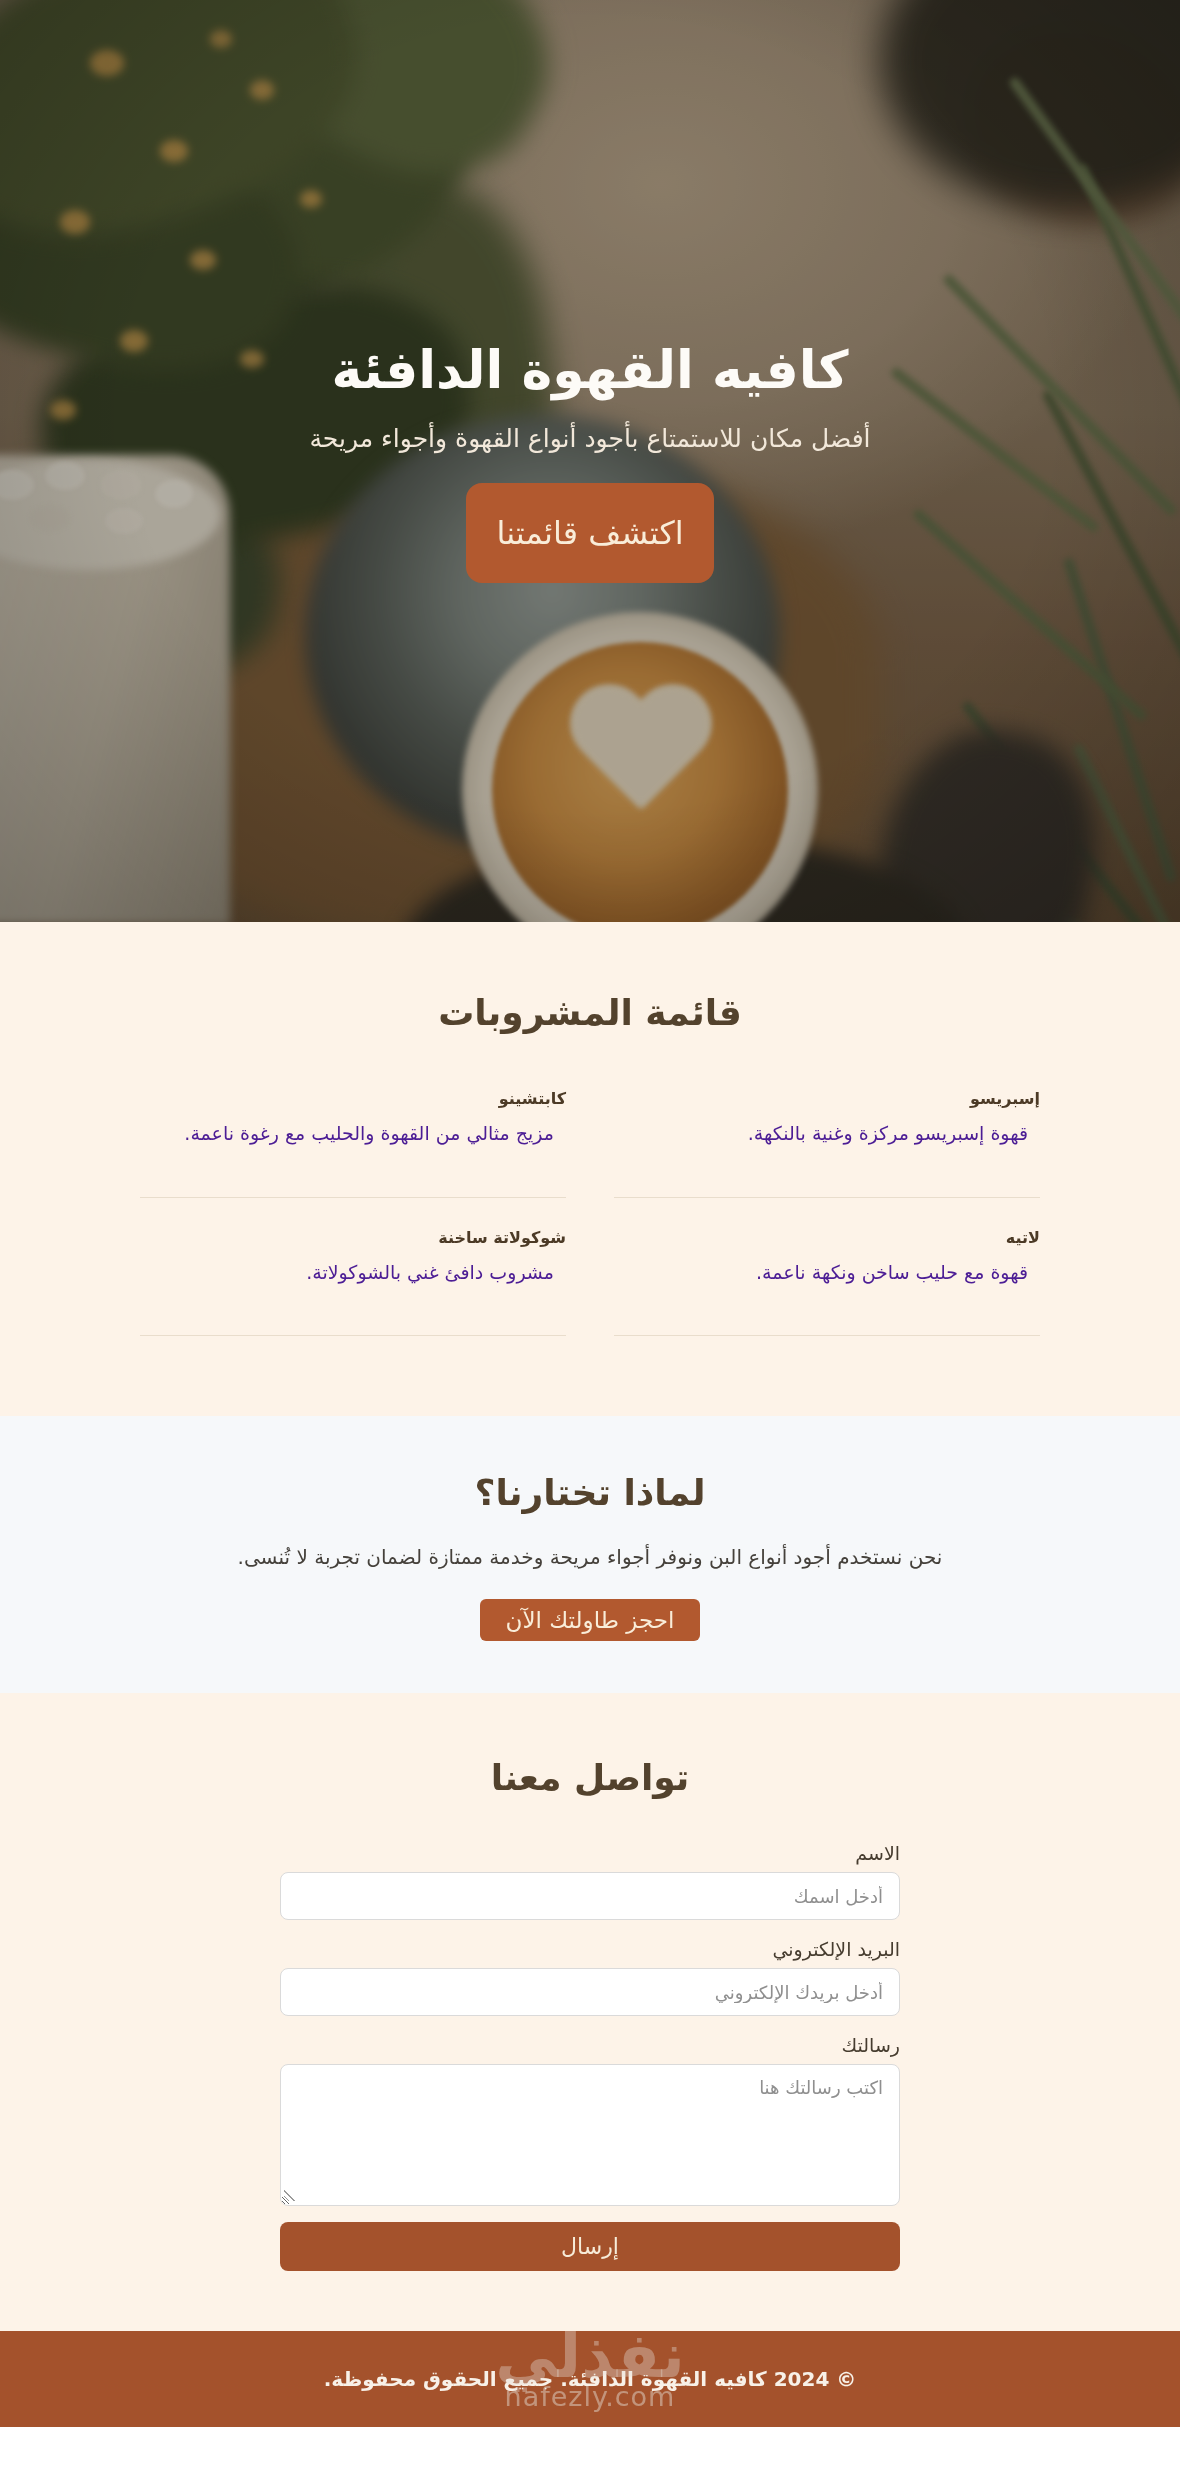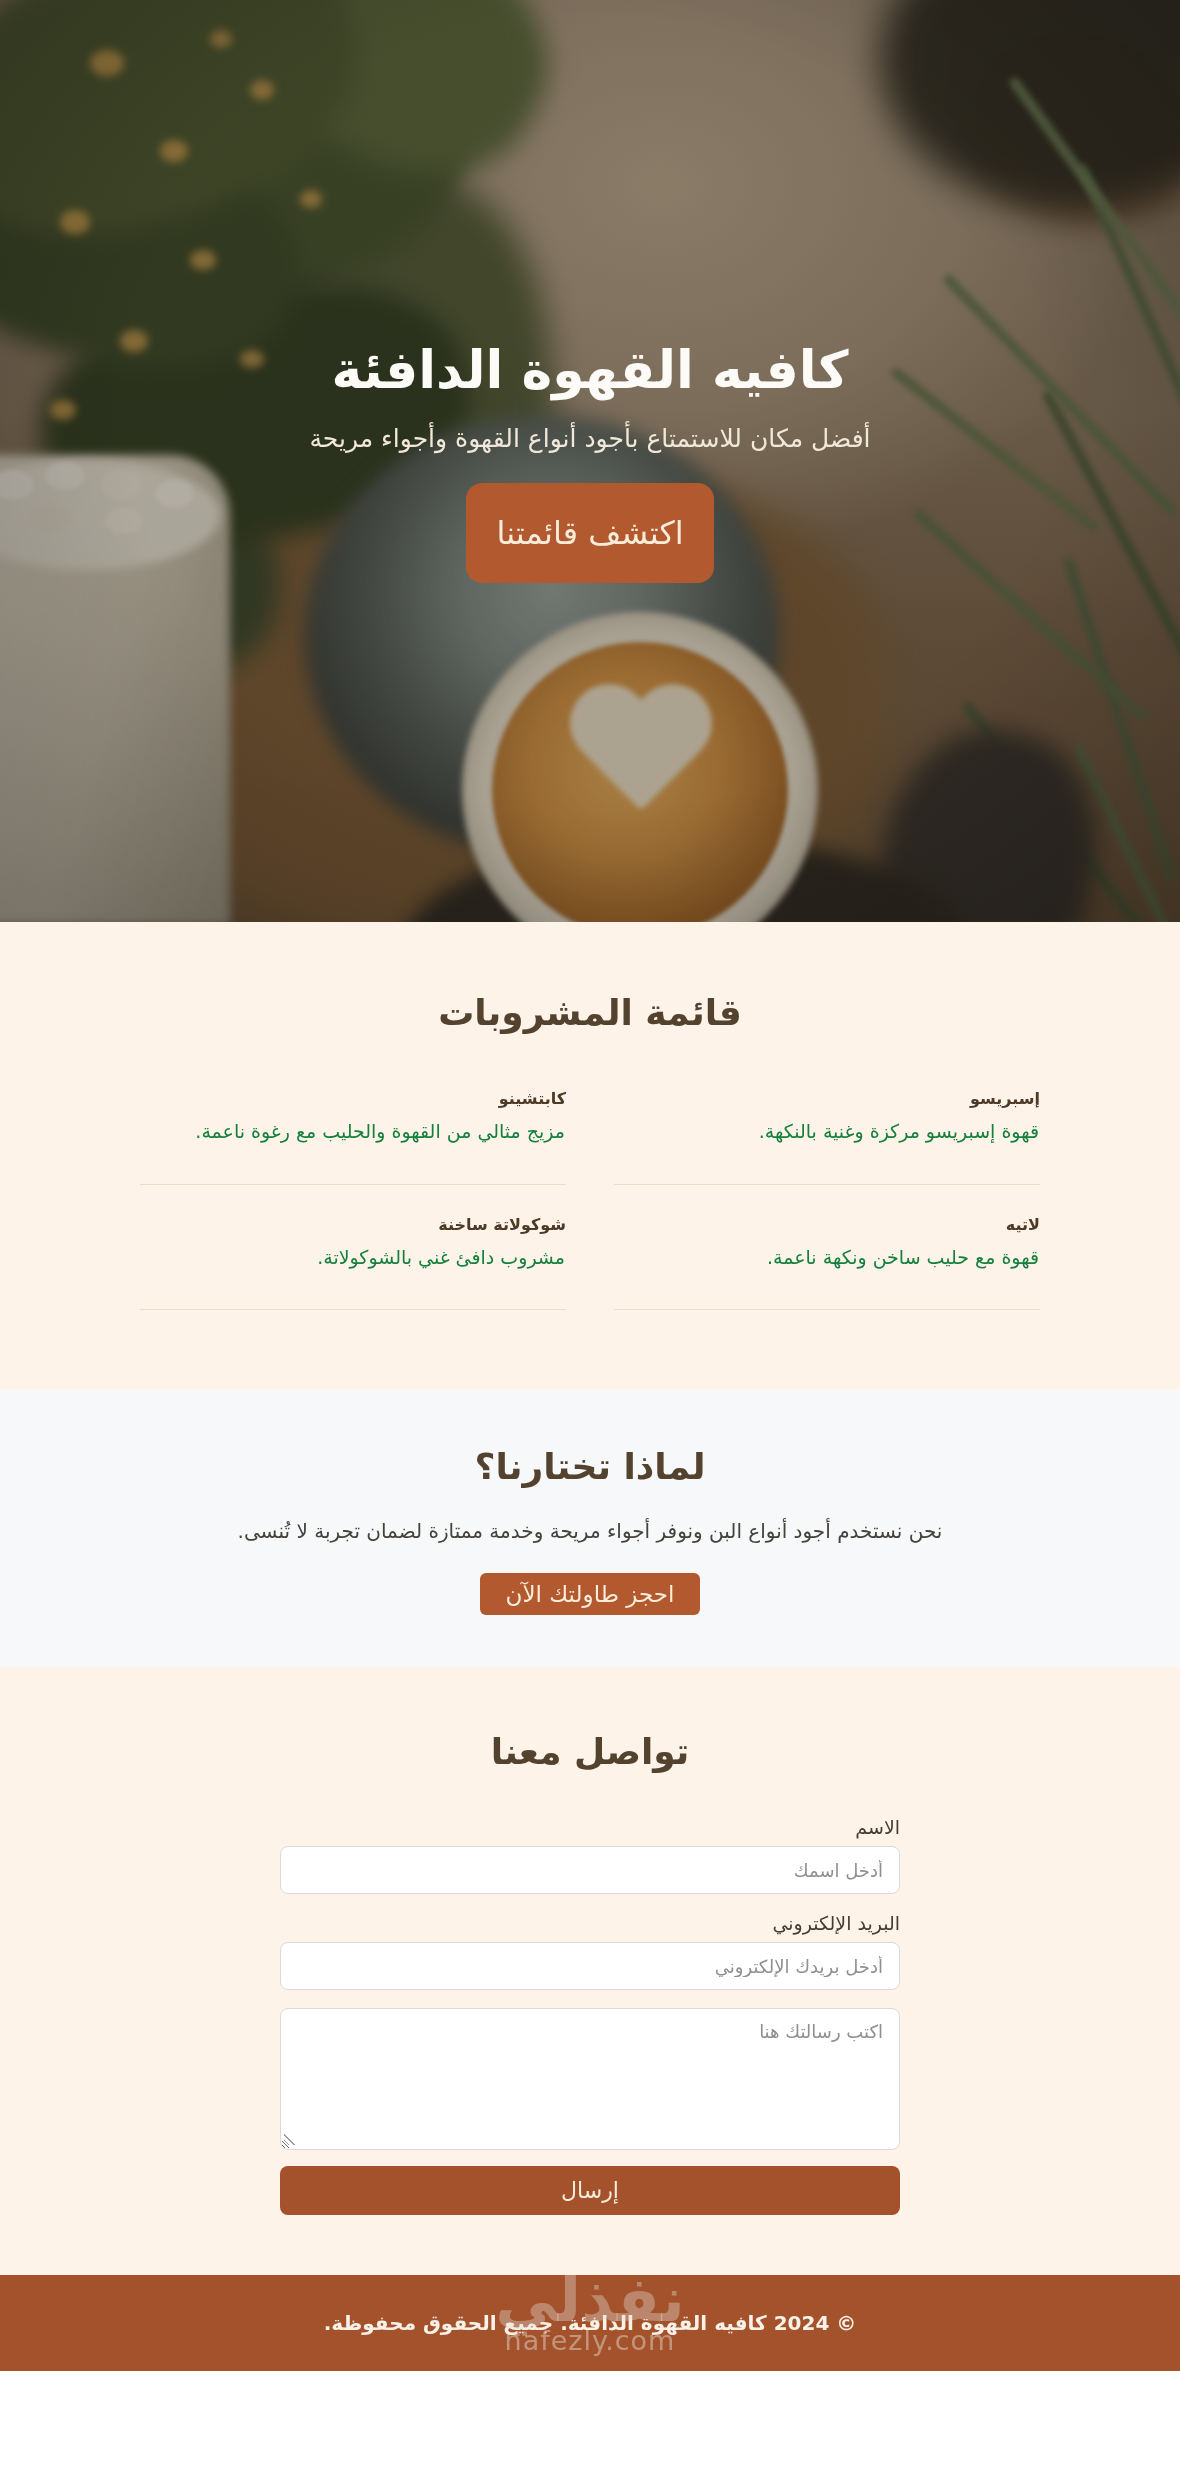--- a/index.html
+++ b/index.html
@@ -48,21 +48,21 @@
   .hero-title{font-size:52px;font-weight:700;color:#fdfbf7;margin:0 0 24px;}
   .hero-subtitle{font-size:25px;font-weight:400;color:#f2e8da;margin:0 0 30px;}
   .btn{border:none;cursor:pointer;font-family:inherit;}
   .hero-cta{background:var(--accent);color:#f9edd9;font-size:32px;padding:31px 30px;border-radius:16px;}
   
   .section-menu{background:var(--cream);padding:70px 0 80px;}
   .section-heading{font-size:36px;font-weight:700;color:var(--heading);text-align:center;margin:0 0 56px;}
   .menu-grid{width:900px;margin:0 auto;display:grid;grid-template-columns:1fr 1fr;column-gap:48px;row-gap:30px;}
   .menu-item{padding-bottom:38px;border-bottom:1px solid #e9ddcc;}
   .menu-item-name{font-size:16px;font-weight:700;color:#4c3a26;margin:0 0 10px;}
-  .menu-item-desc{font-size:19px;color:#15803d;margin:1px;line-height:1.4;}
+  .menu-item-desc{font-size:19px;color:#4c1d95;margin:12px;line-height:1.4;}
   
   .section-why{background:var(--light);padding:56px 0 52px;text-align:center;}
   .section-why .section-heading{margin-bottom:32px;}
   .why-text{font-size:20px;color:#45413b;margin:0 0 30px;}
   .why-cta{background:var(--accent);color:#f9edd9;font-size:23px;padding:8px 26px;border-radius:6px;}
   
   .section-contact{background:var(--cream);padding:64px 0 60px;}
   .section-contact .section-heading{margin-bottom:44px;}
   .contact-form{width:620px;margin:0 auto;}
   .field-label{display:block;font-size:19px;color:#463c2f;margin:0 0 8px;}
@@ -187,20 +187,21 @@
   <button class="btn why-cta">احجز طاولتك الآن</button>
 </section>
 
 <section class="section-contact">
   <h2 class="section-heading">تواصل معنا</h2>
   <form class="contact-form">
     <label class="field-label">الاسم</label>
     <input class="text-input" type="text" placeholder="أدخل اسمك" style="">
     <label class="field-label">البريد الإلكتروني</label>
     <input class="text-input" type="text" placeholder="أدخل بريدك الإلكتروني" style="">
+    <label class="field-label">رسالتك</label>
     <div class="textarea-wrap">
       <textarea class="text-area" placeholder="اكتب رسالتك هنا" style=""></textarea>
       <div class="resize-grip"></div>
     </div>
     <button class="btn submit-btn">إرسال</button>
   </form>
 </section>
 
 <footer class="footer">
   <p class="footer-text">© 2024 كافيه القهوة الدافئة. جميع الحقوق محفوظة.</p>

